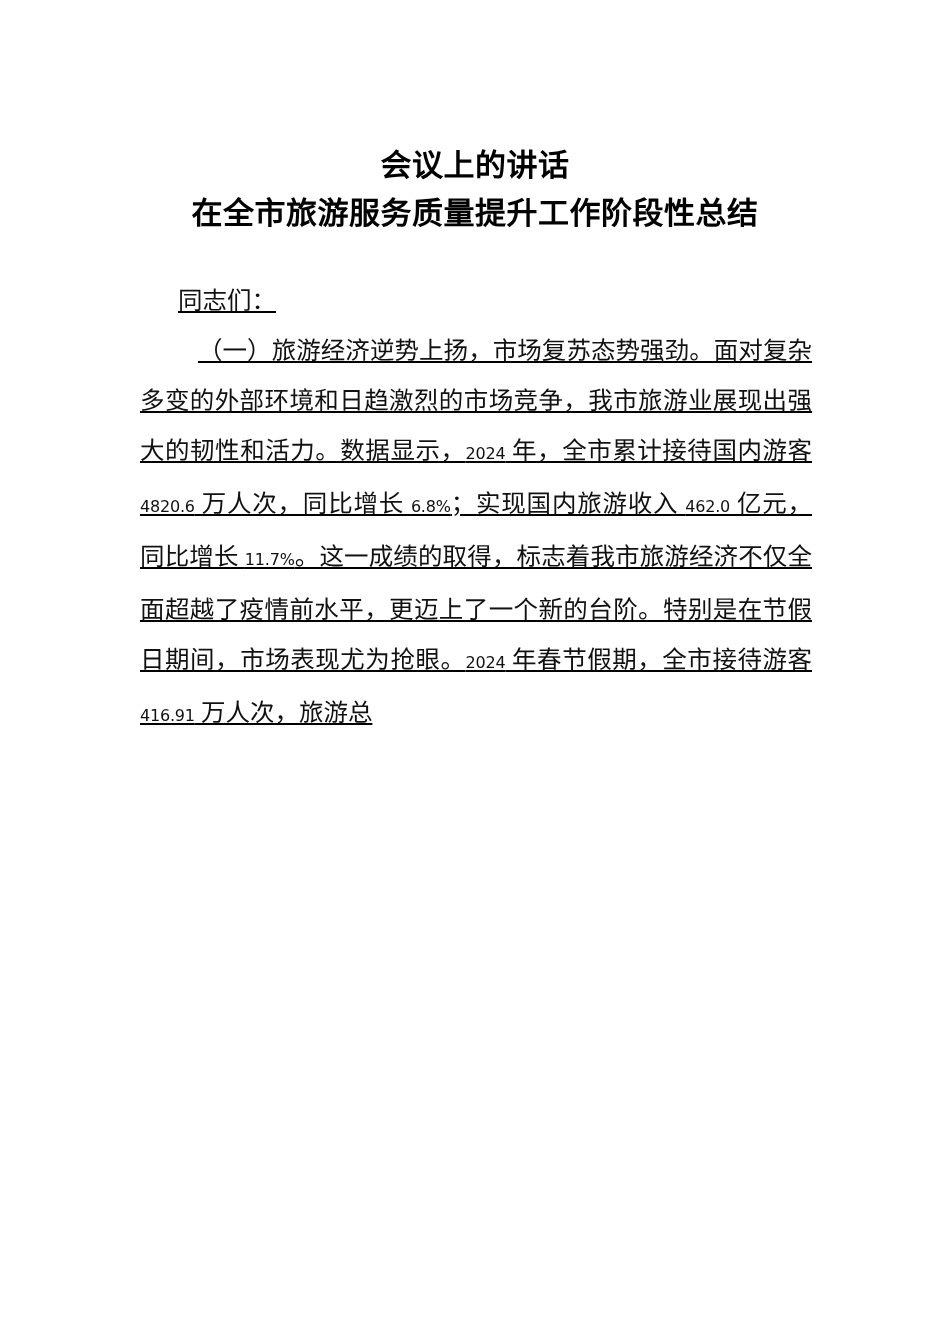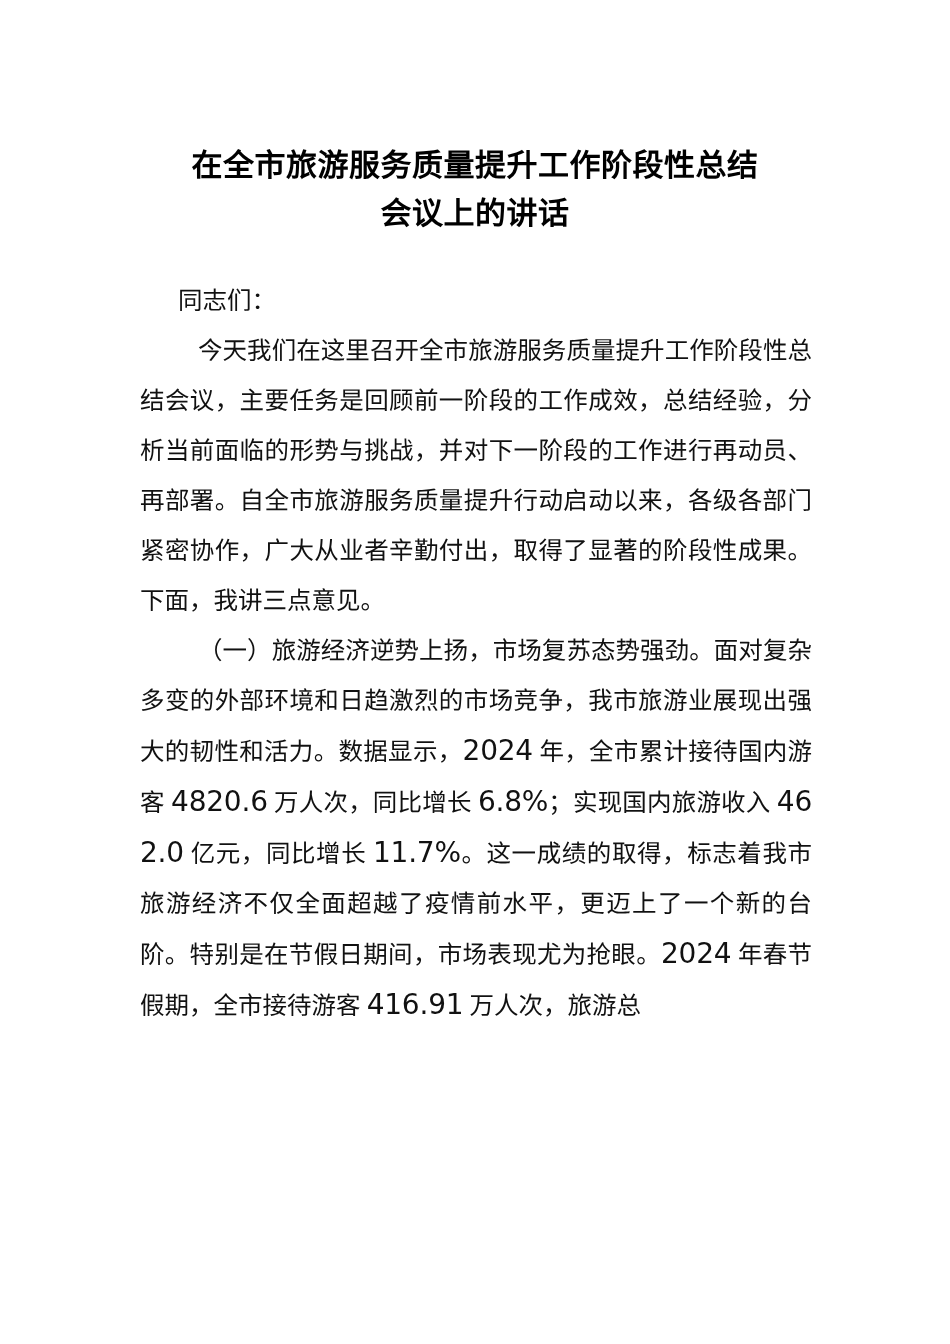--- a/index.html
+++ b/index.html
@@ -43,20 +43,21 @@
     display: block;
     white-space: nowrap;
   }
 
   
   .body-block {
     position: absolute;
     top: 276px;
     left: 140px;
     width: 672px;
+    text-decoration: underline;
   }
 
   .para {
     margin: 0;
     font-family: "Liberation Serif", "DejaVu Serif", serif;
     font-size: 24.5px;
     line-height: 50px;
     text-align: justify;
     text-justify: inter-ideograph;
     color: #111111;
@@ -72,39 +73,38 @@
     text-indent: 58px;
   }
   
   .para.heading {
     text-indent: 58px;
   }
 
   
   .num {
     font-family: "DejaVu Sans", "Liberation Sans", sans-serif;
-    font-size: 28px;
+    font-size: 16px;
     letter-spacing: -0.2px;
   }
 </style>
 </head>
 <body>
 
 <div class="page">
 
   <h1 class="doc-title">
+    <span class="title-line">会议上的讲话</span>
     <span class="title-line">在全市旅游服务质量提升工作阶段性总结</span>
-    <span class="title-line">会议上的讲话</span>
   </h1>
 
   <div class="body-block">
 
     <p class="para salutation">同志们：</p>
 
-    <p class="para indent2">今天我们在这里召开全市旅游服务质量提升工作阶段性总结会议，主要任务是回顾前一阶段的工作成效，总结经验，分析当前面临的形势与挑战，并对下一阶段的工作进行再动员、再部署。自全市旅游服务质量提升行动启动以来，各级各部门紧密协作，广大从业者辛勤付出，取得了显著的阶段性成果。下面，我讲三点意见。</p>
 
 
 
     <p class="para indent2">（一）旅游经济逆势上扬，市场复苏态势强劲。面对复杂多变的外部环境和日趋激烈的市场竞争，我市旅游业展现出强大的韧性和活力。数据显示，<span class="num">2024</span> 年，全市累计接待国内游客 <span class="num">4820.6</span> 万人次，同比增长 <span class="num">6.8%</span>；实现国内旅游收入 <span class="num">462.0</span> 亿元，同比增长 <span class="num">11.7%</span>。这一成绩的取得，标志着我市旅游经济不仅全面超越了疫情前水平，更迈上了一个新的台阶。特别是在节假日期间，市场表现尤为抢眼。<span class="num">2024</span> 年春节假期，全市接待游客 <span class="num">416.91</span> 万人次，旅游总</p>
 
   </div>
 
 </div>
 
 </body></html>

